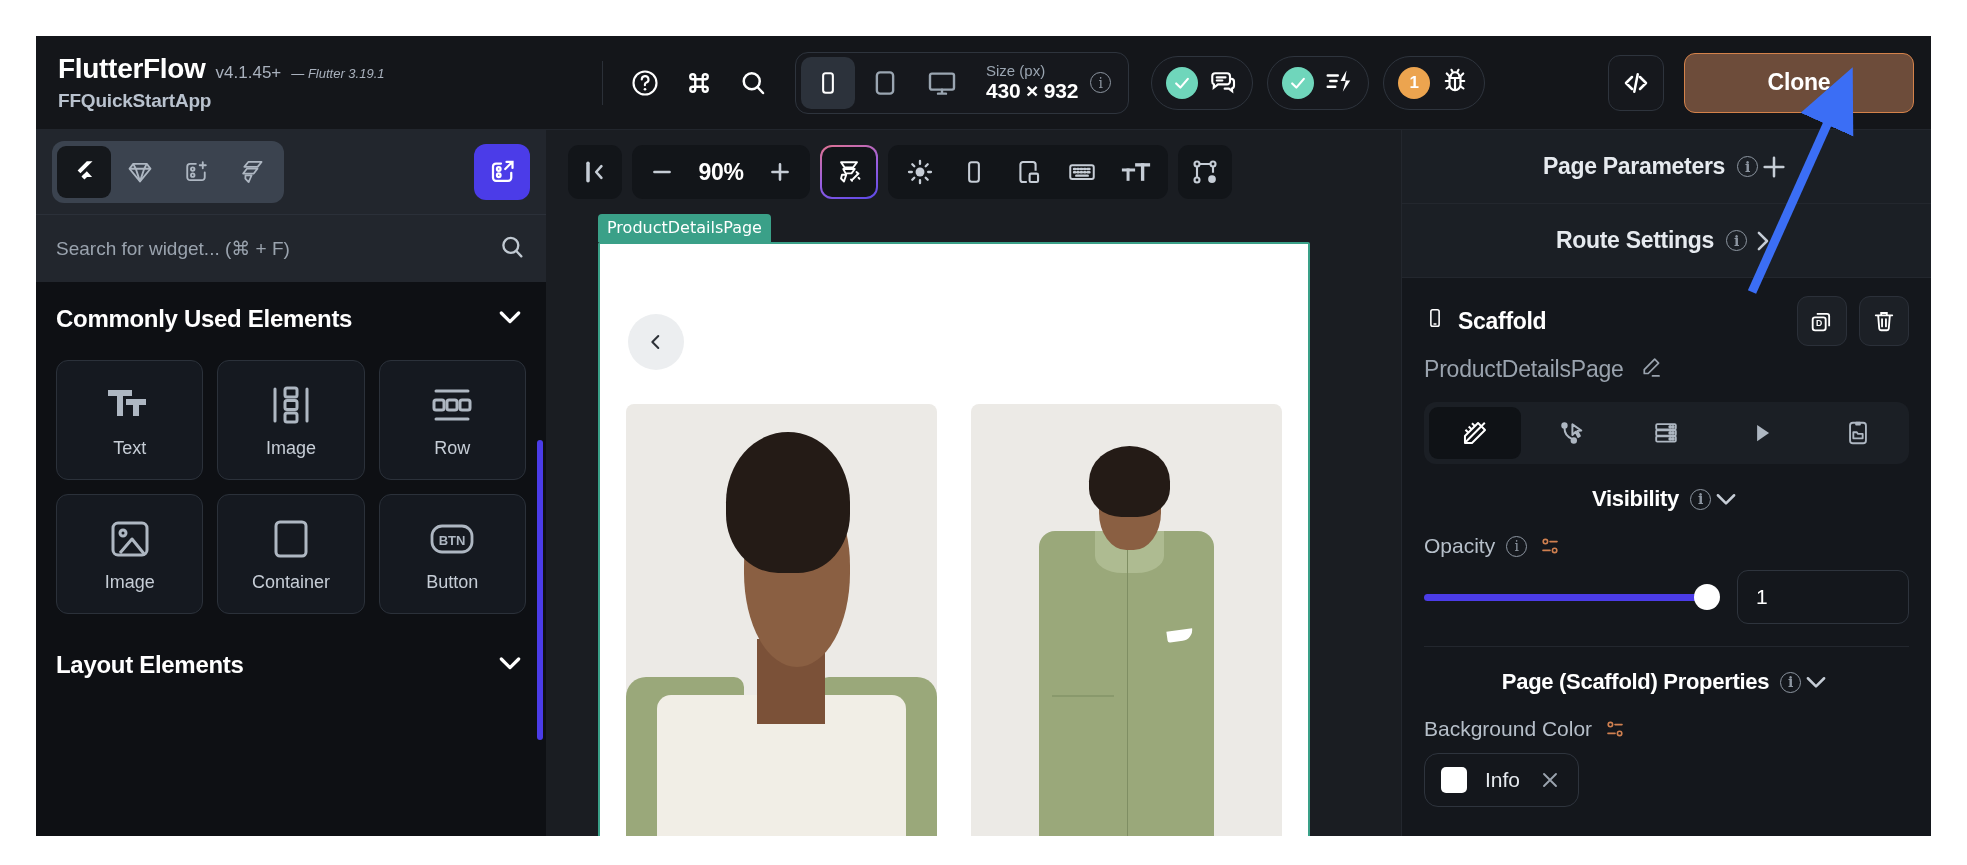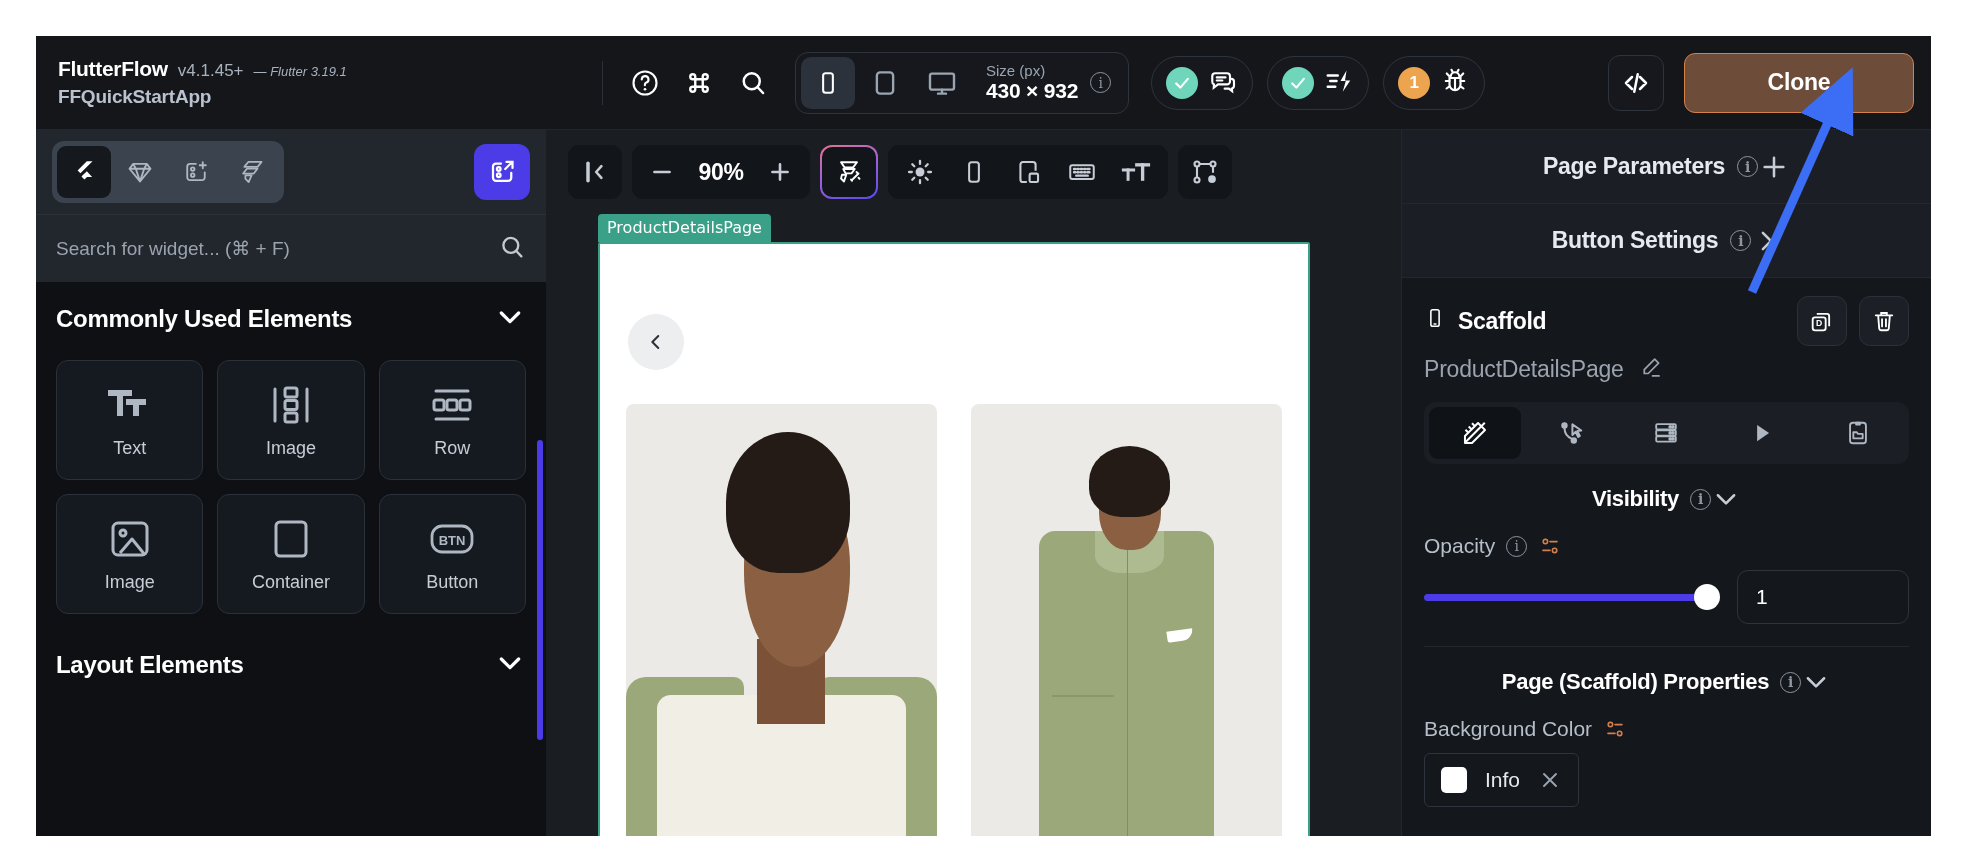--- a/index.html
+++ b/index.html
@@ -23,21 +23,21 @@
   .topbar {
     height: 93px;
     background: #14161a;
     display: flex;
     align-items: center;
     flex: 0 0 93px;
     position: relative;
   }
   .brand { padding-left: 22px; width: 560px; }
   .brand-line1 { display: flex; align-items: baseline; gap: 10px; }
-  .brand-name { font-size: 21px; font-weight: 700; color: #ffffff; letter-spacing: -0.3px; }
+  .brand-name { font-size: 28px; font-weight: 700; color: #ffffff; letter-spacing: -0.3px; }
   .brand-ver { font-size: 17px; color: #a9b1bd; }
   .brand-flutter { font-size: 13px; color: #a9b1bd; font-style: italic; }
   .brand-app { font-size: 19px; font-weight: 700; color: #b9c2ce; margin-top: 5px; letter-spacing: -0.2px; }
 
   .tb-divider { width: 1px; height: 44px; background: #2b3038; margin: 0 6px; }
   .tb-group { display: flex; align-items: center; gap: 6px; }
   .tb-icon-btn {
     width: 48px; height: 48px; border-radius: 9px;
     display: flex; align-items: center; justify-content: center;
     color: #ffffff; cursor: pointer;
@@ -314,21 +314,21 @@
     width: 26px; height: 26px; border-radius: 50%; background: #ffffff;
   }
   .num-field {
     width: 172px; height: 54px; border: 1px solid #2e343d; border-radius: 11px;
     display: flex; align-items: center; padding: 0 18px;
     color: #ffffff; font-size: 21px; background: #14171c;
   }
   .divider { height: 1px; background: #23272e; margin: 22px 0 0 0; }
   .color-chip {
     display: inline-flex; align-items: center; gap: 18px;
-    border: 1px solid #2e343d; border-radius: 6px;
+    border: 1px solid #2e343d; border-radius: 14px;
     height: 54px; padding: 0 16px; cursor: pointer;
   }
   .swatch { width: 26px; height: 26px; border-radius: 5px; background: #ffffff; }
   .chip-lbl { font-size: 21px; color: #e6eaef; }
   .chip-x { color: #9aa3ae; display: flex; align-items: center; }
   .info-i {
     width: 21px; height: 21px; border-radius: 50%;
     border: 1.6px solid #8d96a1; color: #8d96a1;
     font-size: 14px; display: inline-flex; align-items: center; justify-content: center;
     font-family: "DejaVu Serif", serif; flex: 0 0 auto;
@@ -705,21 +705,21 @@
         </span>
         <span class="r-act">
           <svg width="32" height="32" viewBox="0 0 24 24" stroke="currentColor" stroke-width="1.9" stroke-linecap="round">
               <path d="M12 5v14M5 12h14"></path>
             </svg>
         </span>
       </div>
 
       <div class="r-row tinted">
         <span class="r-title">
-          <span>Button Settings</span>
+          <span>Route Settings</span>
           <span class="info-i">i</span>
         </span>
         <span class="r-act">
           <svg width="30" height="30" viewBox="0 0 24 24" fill="none" stroke="currentColor" stroke-width="2" stroke-linecap="round" stroke-linejoin="round">
               <path d="M9.5 5.5 16 12l-6.5 6.5"></path>
             </svg>
         </span>
       </div>
 
       <div class="scaffold-block">

